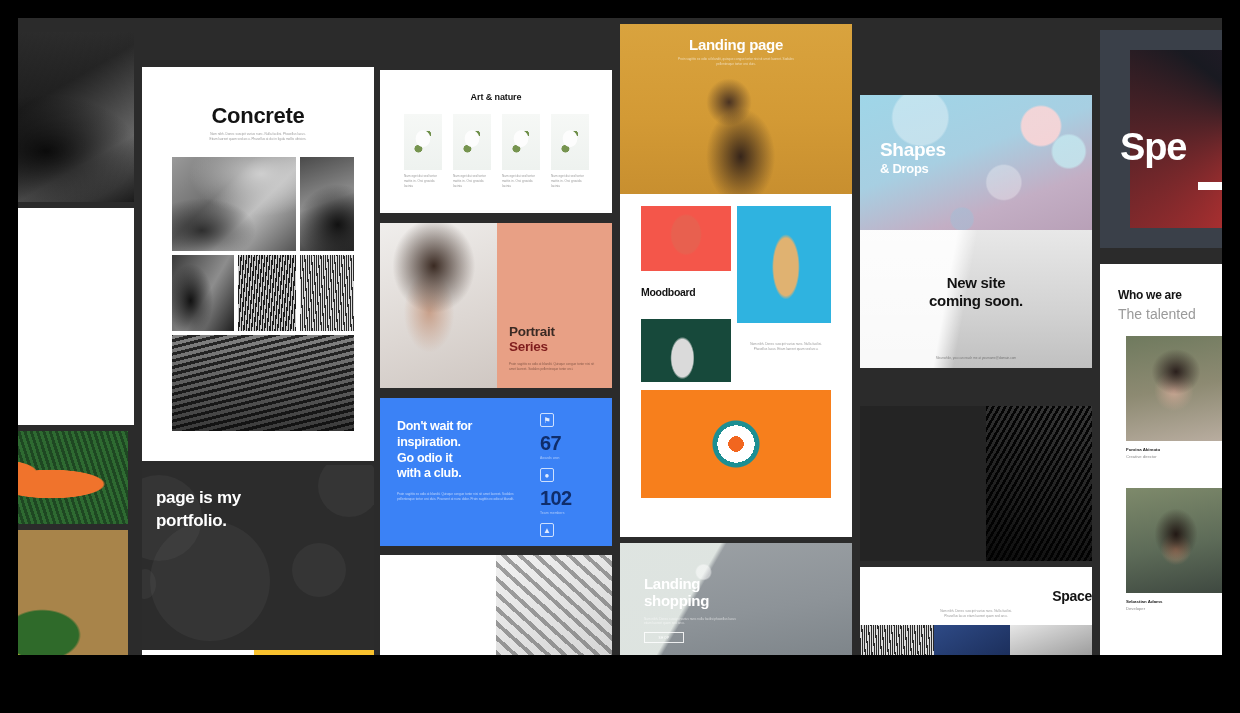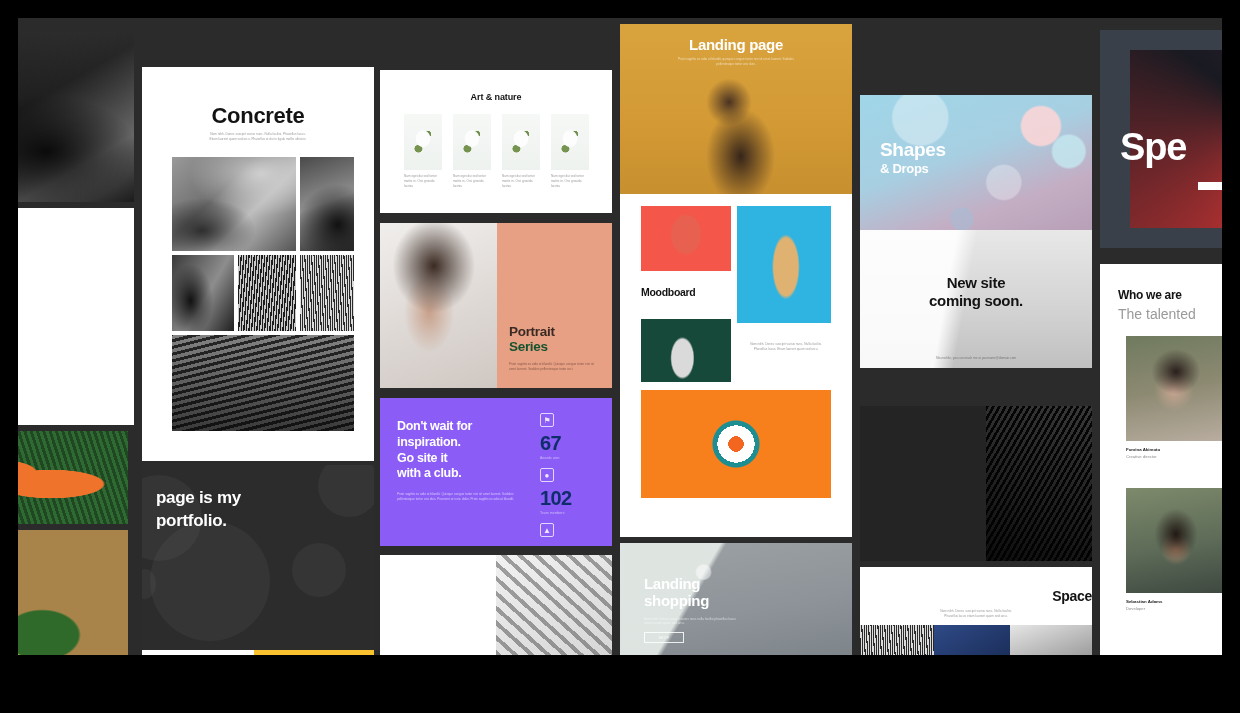--- a/index.html
+++ b/index.html
@@ -283,30 +283,30 @@
               <div class="photo-flower" style="width:38px;height:56px;"></div>
               <div class="lorem" style="width:38px;margin-top:4px;">Nam eget dui sed tortor mattis in. Orci gravida lacinia</div>
             </div>
           </div>
         </div>
 
         <div class="card" style="left:0; top:205px; width:232px; height:165px; background:#e8a085;">
           <div class="photo-portrait" style="position:absolute;left:0;top:0;width:117px;height:100%;"></div>
           <div style="position:absolute;left:129px;top:88px;width:96px;margin-top:13px;">
             <div class="hdr-black" style="font-size:13.5px;line-height:1.14;color:#3a2a24;">Portrait</div>
-            <div class="hdr-black" style="font-size:13.5px;line-height:1.14;color:#14532d;">Series</div>
+            <div class="hdr-black" style="font-size:13.5px;line-height:1.14;color:#7f1d1d;">Series</div>
             <div class="lorem" style="margin-top:7px;width:90px;color:rgba(60,35,25,.55);">Proin sagittis ex odio at blandit. Quisque congue tortor nisi sit amet laoreet. Sodales pellentesque tortor orci.</div>
           </div>
         </div>
 
-        <div class="card" style="left:0; top:380px; width:232px; height:148px; background:#8b5cf6;">
+        <div class="card" style="left:0; top:380px; width:232px; height:148px; background:#3b82f6;">
           <div style="position:absolute;left:17px;top:21px;width:125px;">
             <div class="hdr-white" style="font-size:12.5px;line-height:1.26;">Don't wait for</div>
             <div class="hdr-white" style="font-size:12.5px;line-height:1.26;">inspiration.</div>
-            <div class="hdr-white" style="font-size:12.5px;line-height:1.26;">Go site it</div>
+            <div class="hdr-white" style="font-size:12.5px;line-height:1.26;">Go odio it</div>
             <div class="hdr-white" style="font-size:12.5px;line-height:1.26;">with a club.</div>
             <div class="lorem onblue" style="margin-top:10px;width:118px;">Proin sagittis ex odio at blandit. Quisque congue tortor nisi sit amet laoreet. Sodales pellentesque tortor orci duis. Praesent at nunc dolor. Proin sagittis ex odio at blandit.</div>
           </div>
           <div style="position:absolute;left:160px;top:15px;">
             <div style="margin-bottom:8px;">
               <div class="stat-ico">⚑</div>
               <div class="stat-num">67</div>
               <div class="stat-cap">Awards won</div>
             </div>
             <div style="margin-bottom:8px;">

